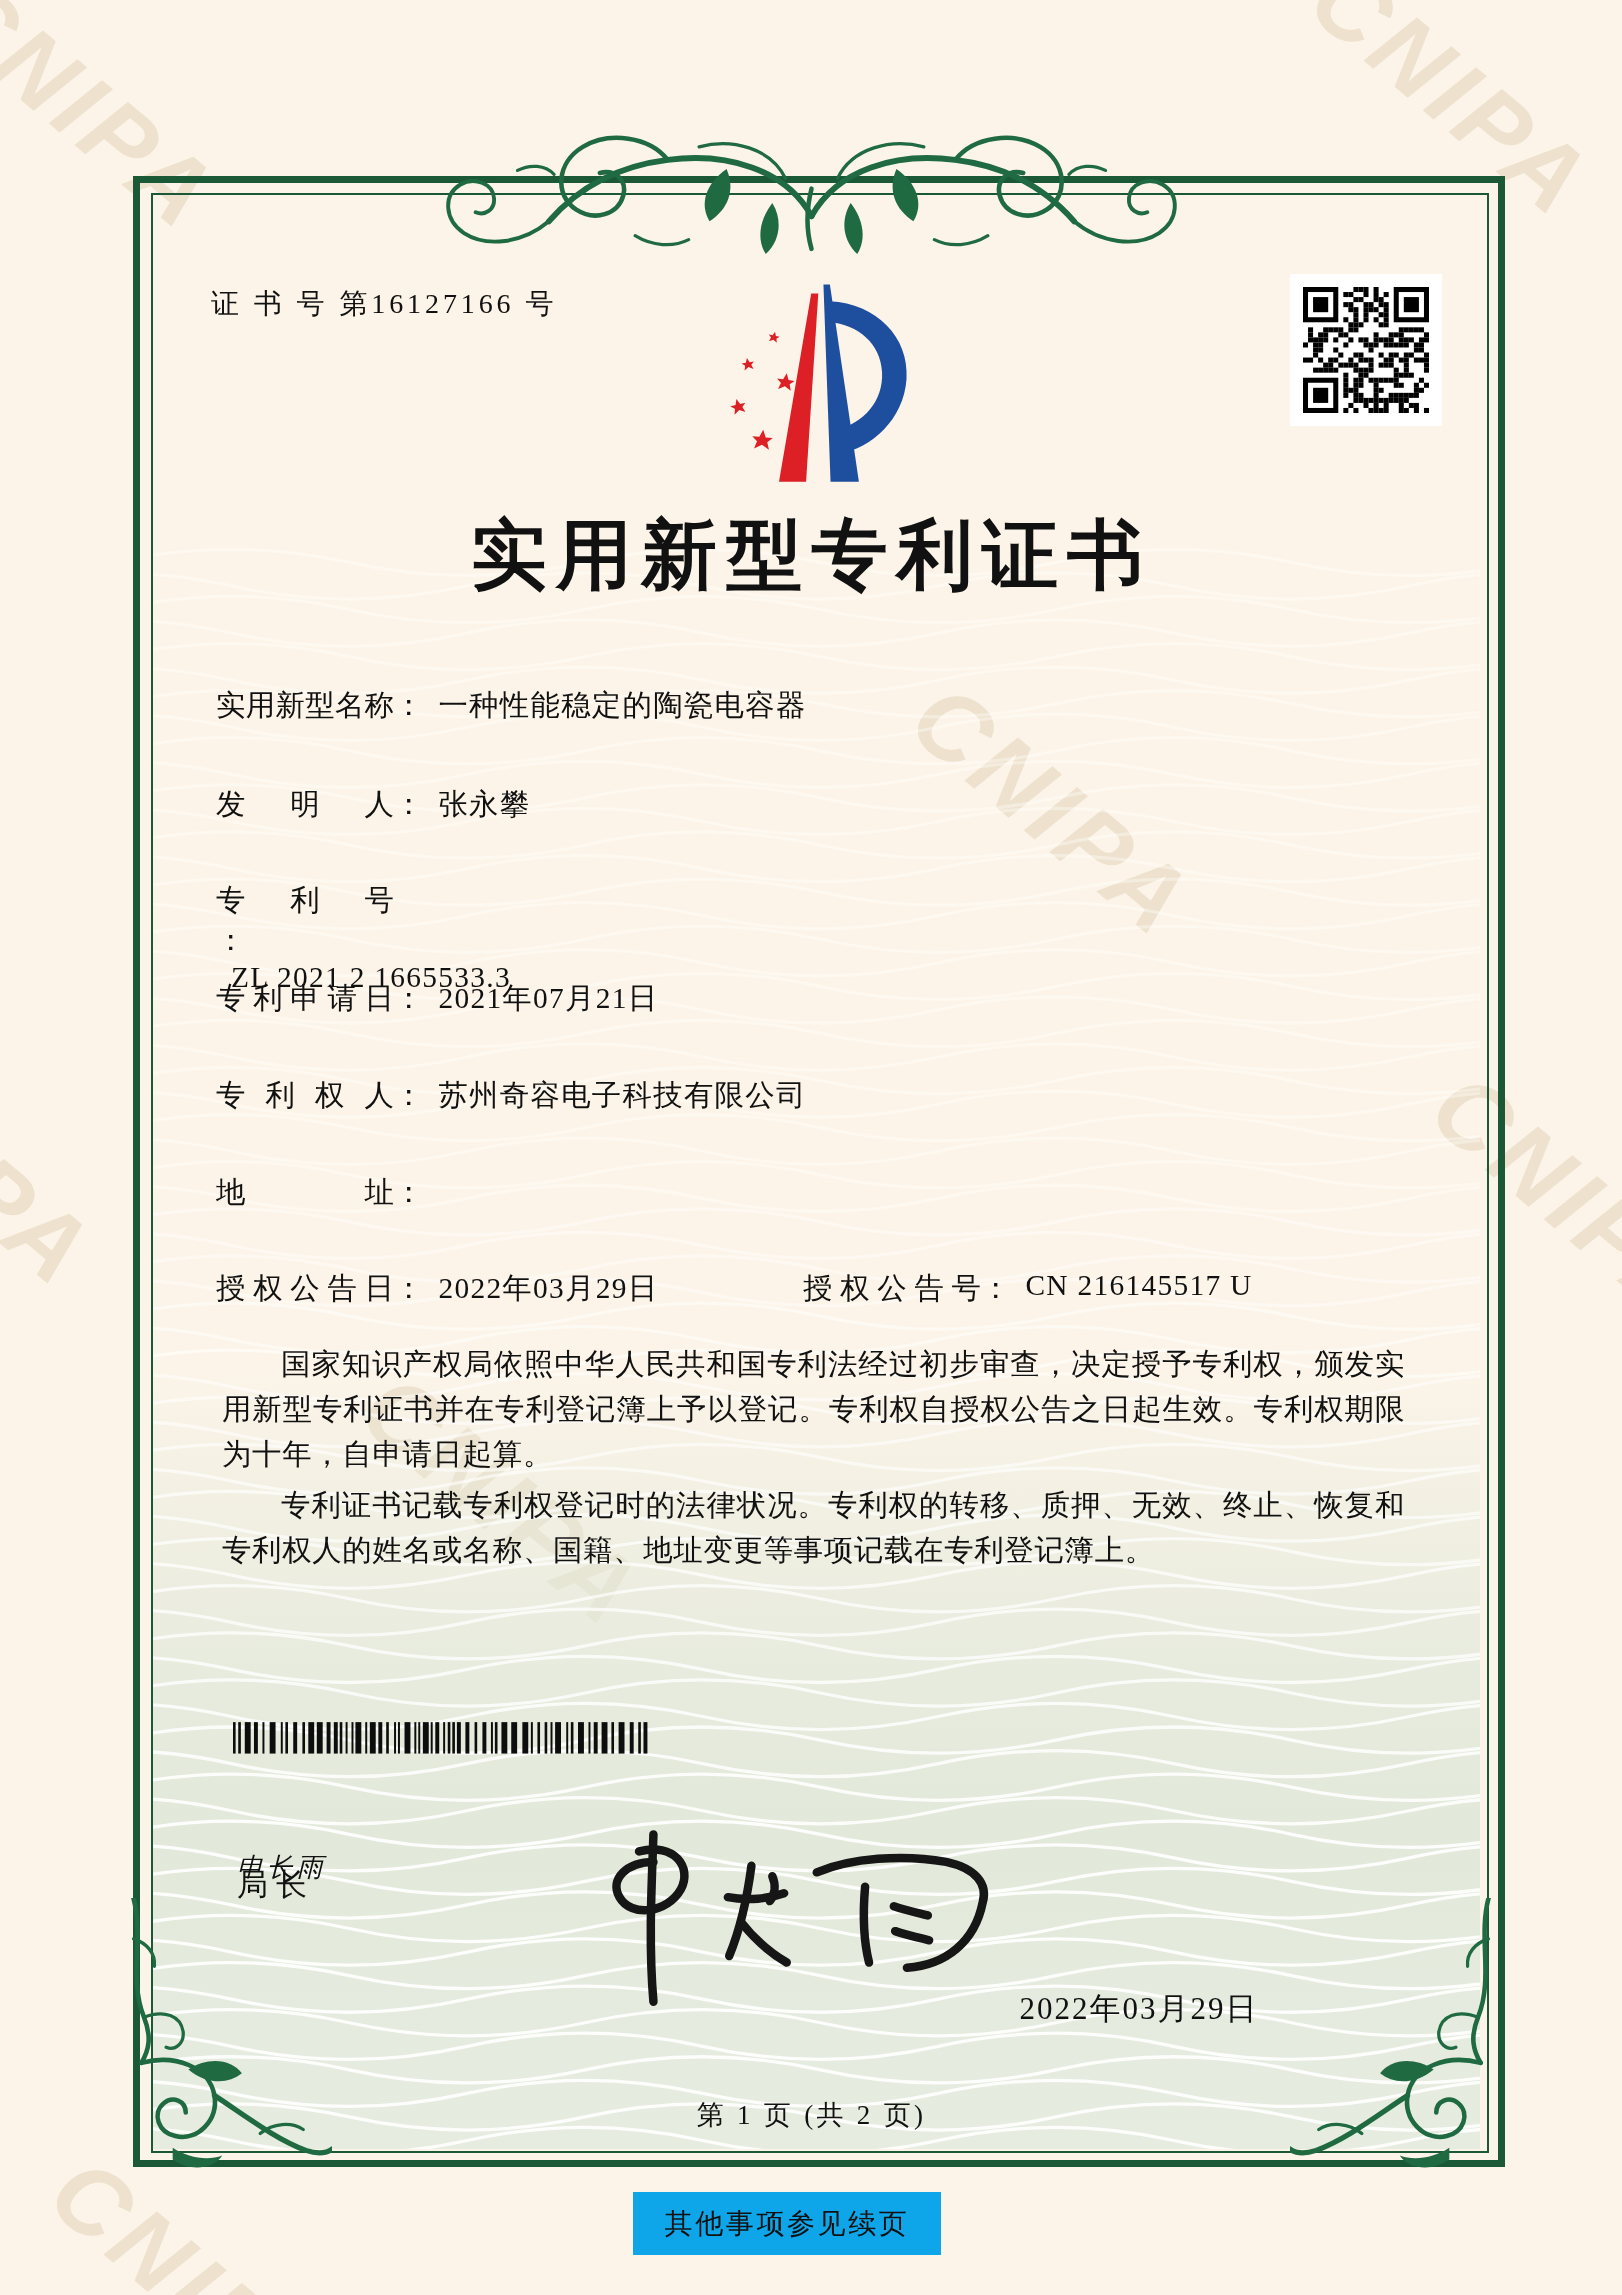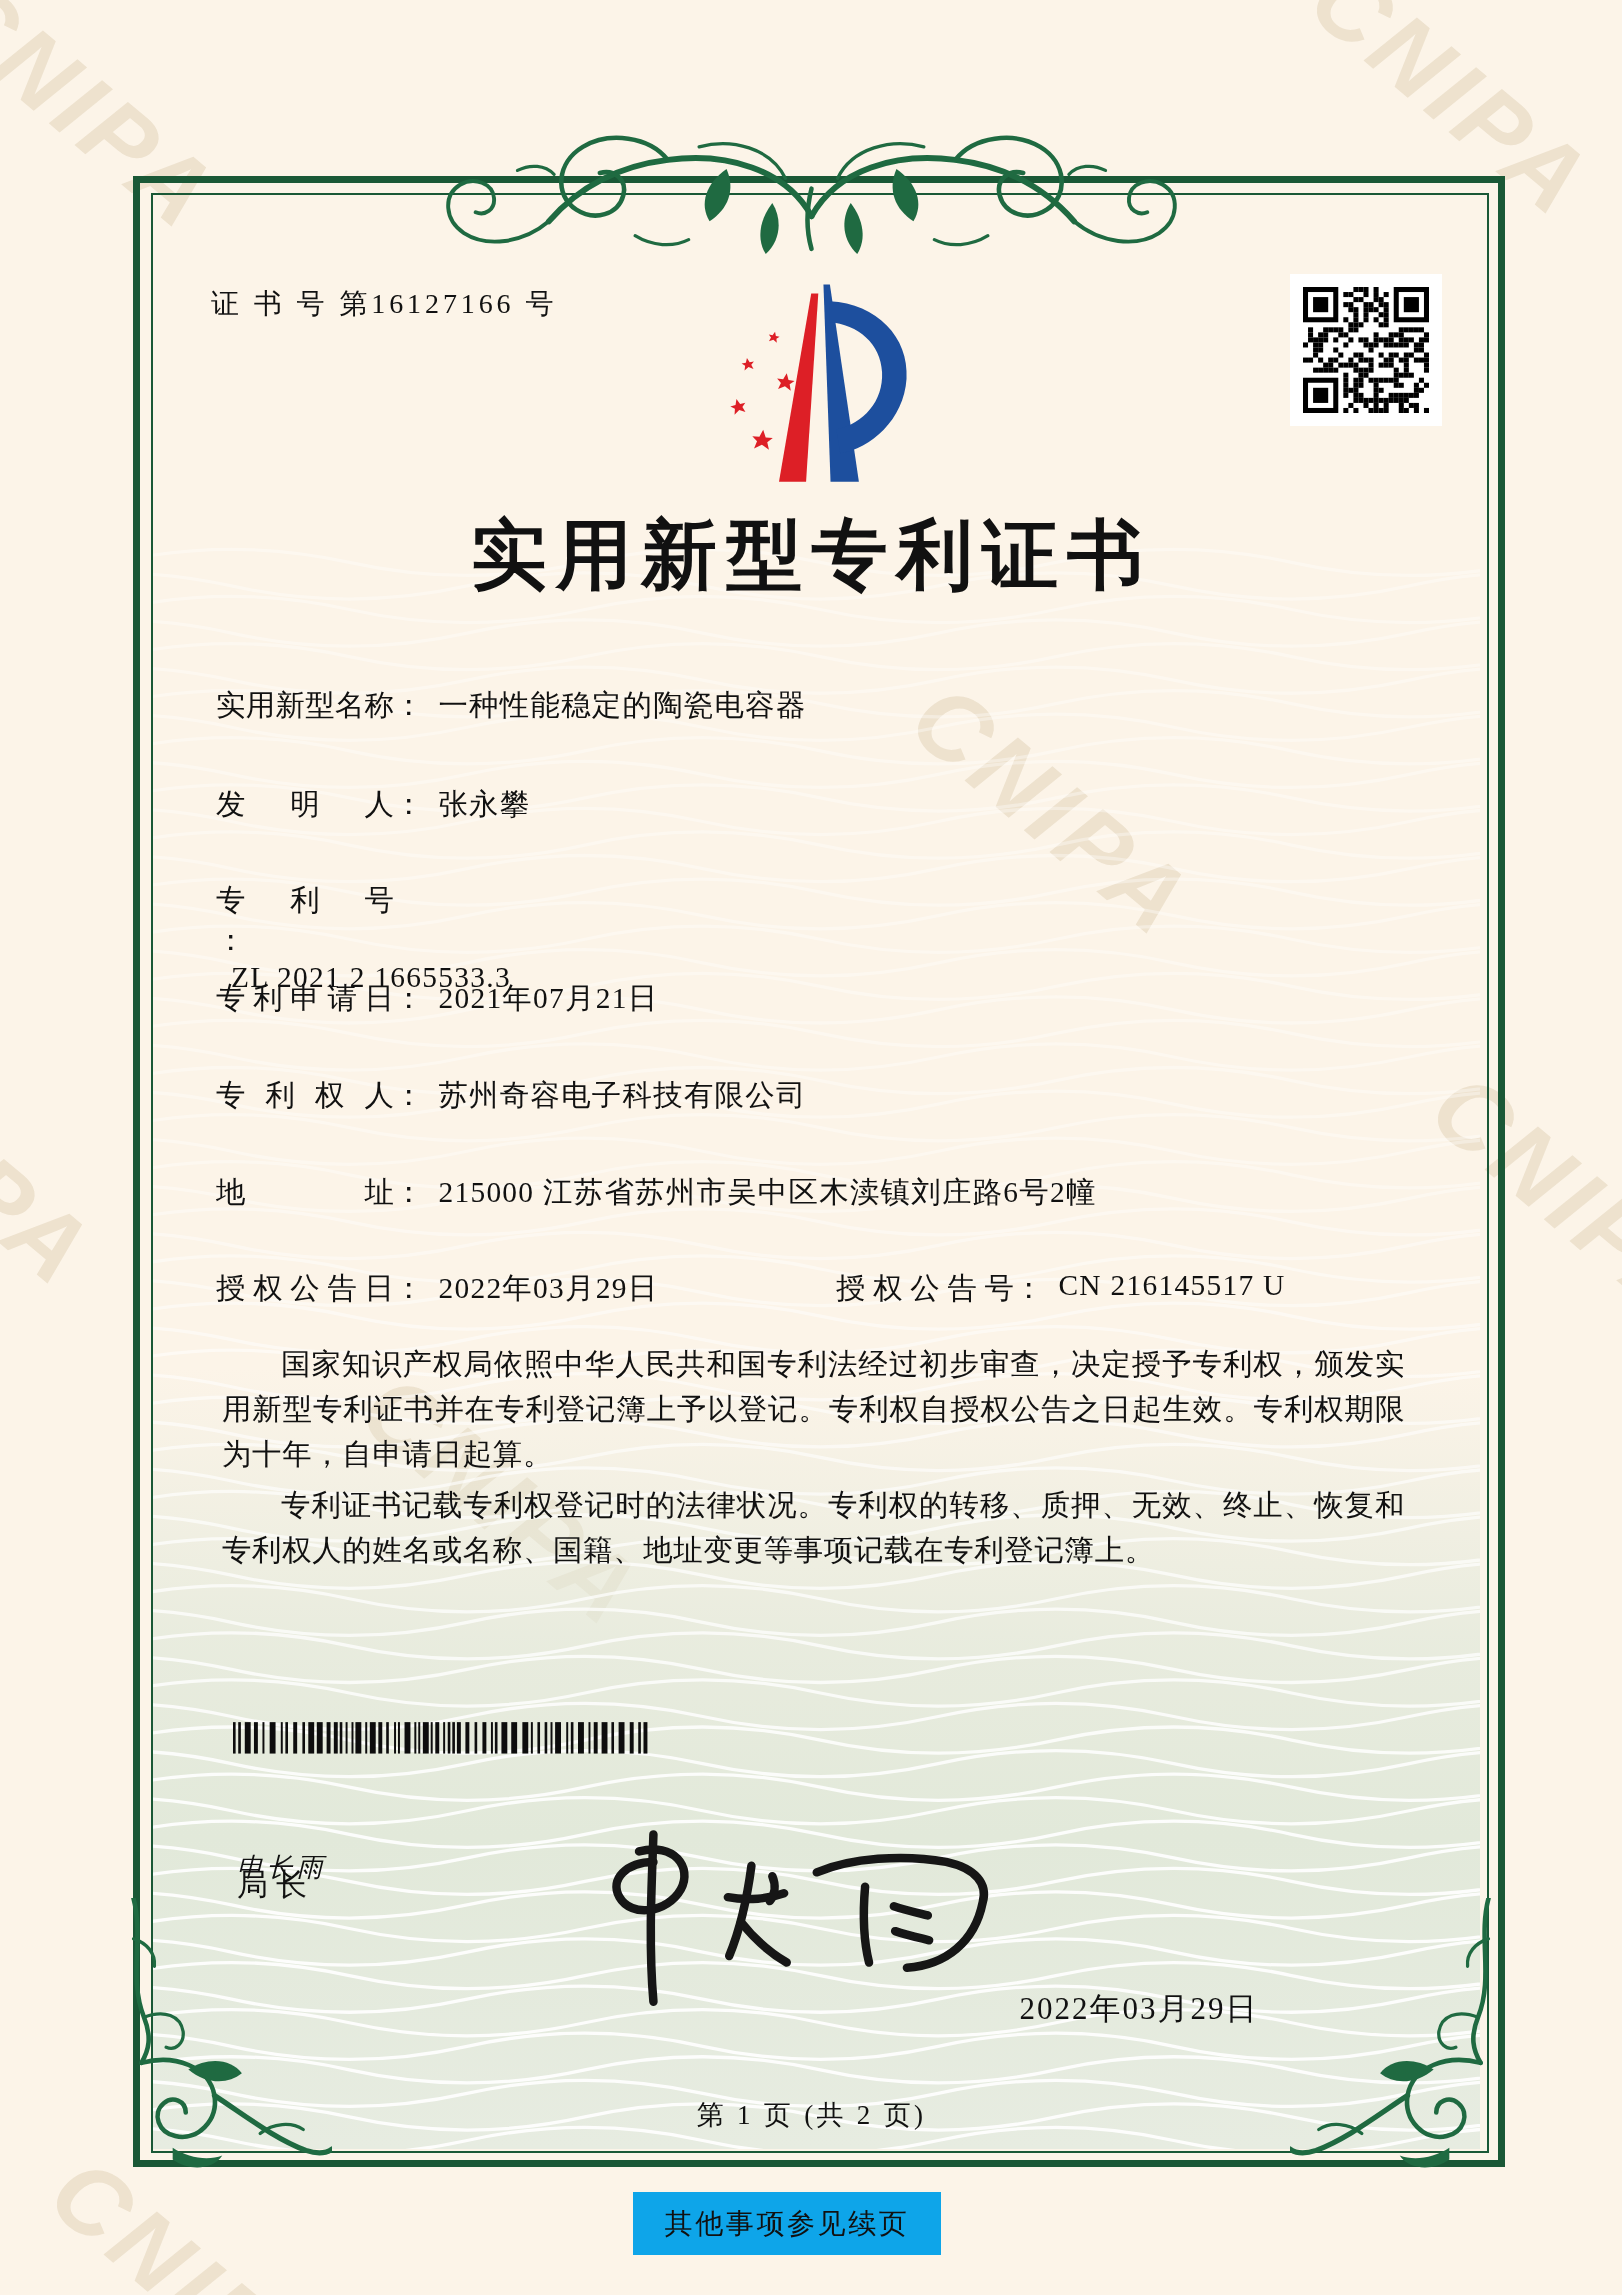--- a/index.html
+++ b/index.html
@@ -30,21 +30,21 @@
   .content{position:absolute;z-index:4;}
   #cert-no{left:211px;top:285px;font-size:28px;letter-spacing:3.9px;}
   #logo{left:703px;top:274px;}
   #qr-pad{left:1290px;top:274px;width:152px;height:152px;background:#fff;}
   #qr{position:absolute;left:13px;top:13px;}
   #title{left:0;right:0;top:505px;text-align:center;font-size:76px;font-weight:bold;letter-spacing:9.2px;}
   .field{left:216px;width:1197px;height:39px;font-size:29.4px;display:flex;align-items:flex-start;}
   .field .lab{display:inline-block;width:178px;text-align:justify;text-align-last:justify;flex:none;}
   .field .colon{flex:none;}
   .field .val{letter-spacing:1.3px;margin-left:15px;}
-  #grant-no-group{position:absolute;left:620px;top:0;display:flex;font-size:29.4px;}
+  #grant-no-group{position:absolute;left:587px;top:0;display:flex;font-size:29.4px;}
   #grant-no-group .lab{display:inline-block;width:178px;text-align:justify;text-align-last:justify;}
   #paras{left:216px;top:1336px;width:1195px;font-size:29.4px;line-height:45px;text-align:justify;letter-spacing:0.7px;}
   #paras p{margin:6px;text-indent:59px;}
   #barcode{left:233px;top:1722px;}
   #director-title{left:237px;top:1864px;font-size:31px;letter-spacing:7.9px;}
   #director-name{left:237px;top:1850px;font-size:26px;letter-spacing:3.9px;font-style:italic;}
   #signature{left:576px;top:1824px;}
   #issue-date{left:982px;top:1988px;width:314px;text-align:center;font-size:31px;letter-spacing:2px;}
   #page-info{left:0;right:0;top:2097px;text-align:center;font-size:27px;letter-spacing:3.3px;}
   #footer-strip{left:633px;top:2192px;width:308px;height:63px;background:#0ea5e9;display:flex;align-items:center;justify-content:center;}
@@ -453,21 +453,20 @@
     <span class="val">2021年07月21日</span>
 </div>
 <div class="content field" style="top:1076px;">
   <span class="lab">专利权人</span>
     <span class="colon">：</span>
     <span class="val">苏州奇容电子科技有限公司</span>
 </div>
 <div class="content field" style="top:1173px;">
   <span class="lab">地址</span>
     <span class="colon">：</span>
-    <span class="val">215000 江苏省苏州市吴中区木渎镇刘庄路6号2幢</span>
 </div>
 
 <div class="content field" style="top:1269px;">
   <span class="lab">授权公告日</span>
     <span class="colon">：</span>
     <span class="val">2022年03月29日</span>
   <div id="grant-no-group">
     <span class="lab">授权公告号</span>
       <span>：</span>
       <span class="val">CN 216145517 U</span>

